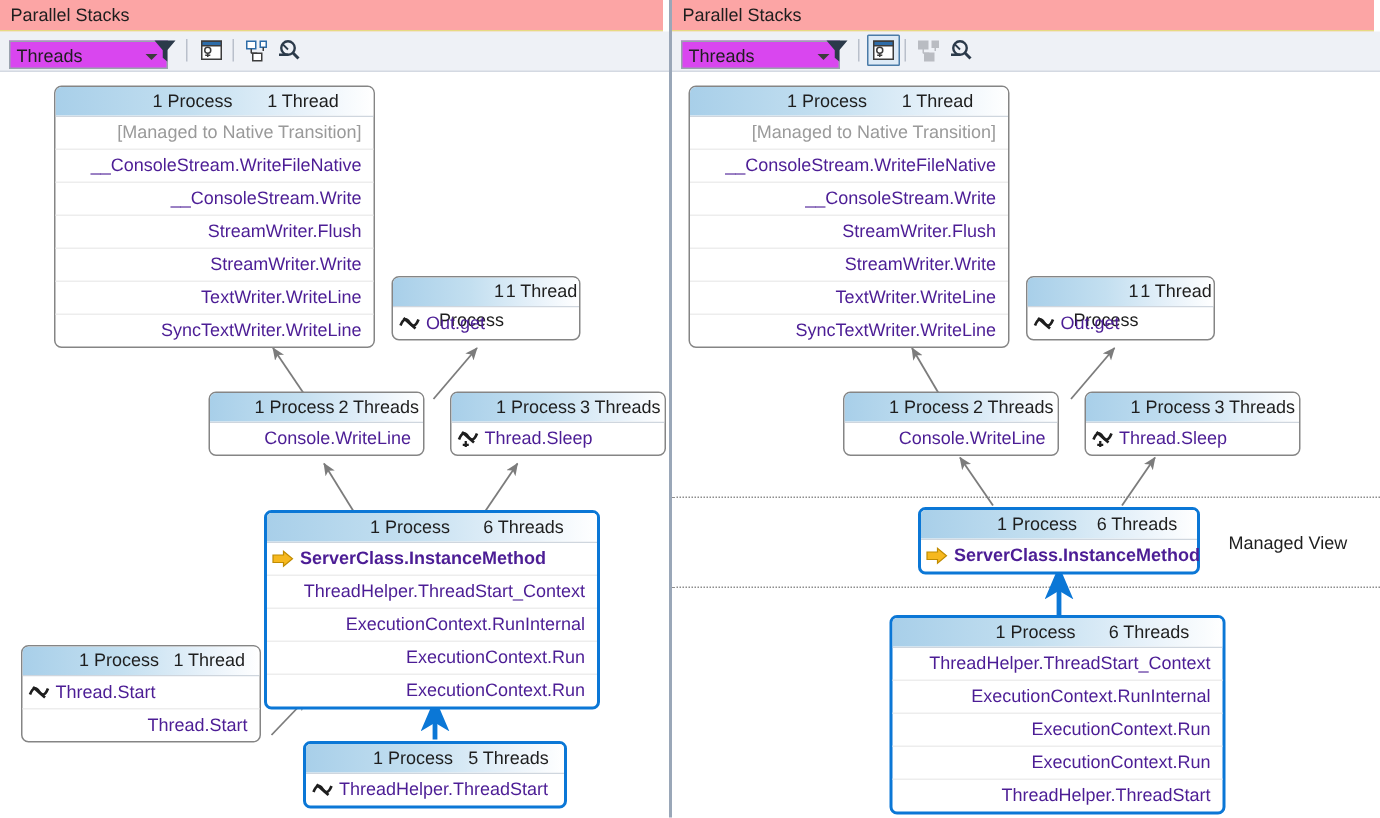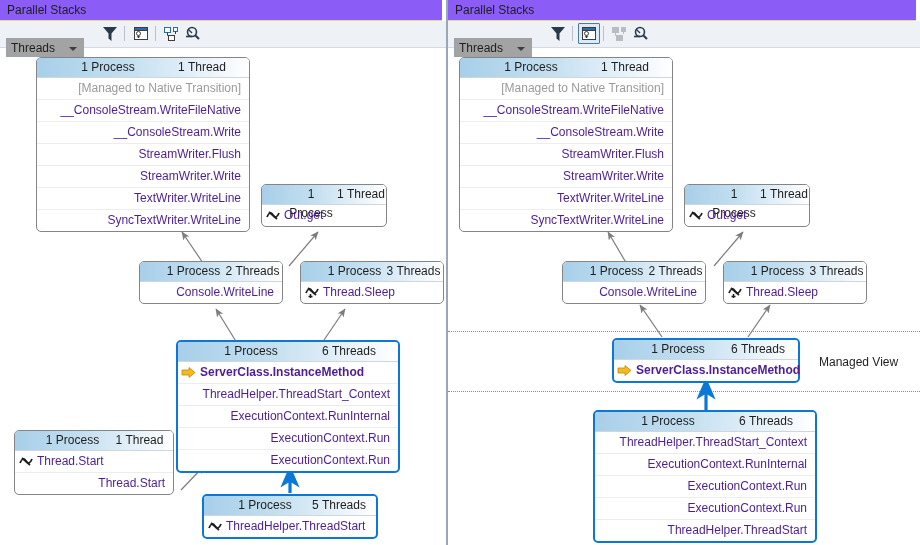--- a/index.html
+++ b/index.html
@@ -13,34 +13,34 @@
   .app{position:relative;width:920px;height:545px;}
 
   
   .panel{position:absolute;top:0;height:545px;overflow:hidden;background:#fff;}
   #panel-left{left:0;width:446px;}
   #panel-divider{position:absolute;left:446px;top:0;width:2px;height:545px;background:#9aa7b8;}
   #panel-right{left:448px;width:472px;}
 
   .titlebar{
     position:absolute;left:0;top:0;right:4px;height:20px;
-    background:#8b5cf6;border-bottom:1px solid #e7da84;
+    background:#fca5a5;border-bottom:1px solid #e7da84;
   }
   .titlebar .t{
     position:absolute;left:7px;top:3px;font-size:12px;color:#1e1e1e;
   }
   .toolbar{
     position:absolute;left:0;top:21px;right:0;height:26px;
     background:#eef1f6;border-bottom:1px solid #d4d9e2;
   }
 
   
   .combo{
-    position:absolute;left:6px;top:17px;width:78px;height:19px;
-    background:#a3a3a3;border:1px solid #9aa3ae;box-sizing:border-box;
+    position:absolute;left:6px;top:6px;width:106px;height:19px;
+    background:#d946ef;border:1px solid #9aa3ae;box-sizing:border-box;
   }
   .combo .val{position:absolute;left:4px;top:2px;font-size:12px;color:#1e1e1e;}
   .combo .arw{
     position:absolute;right:6px;top:8px;width:0;height:0;
     border-left:4px solid transparent;border-right:4px solid transparent;
     border-top:4px solid #3c3c3c;
   }
 
   .tbtn{
     position:absolute;top:2px;width:22px;height:21px;box-sizing:border-box;
@@ -73,21 +73,21 @@
     position:relative;height:19px;line-height:19px;
     background:linear-gradient(to right,#a8cfe9 0%,#c3dff0 42%,#e8f2fa 78%,#ffffff 100%);
     border-bottom:1px solid #cfd6de;
     border-radius:4px 4px 0 0;
     font-size:12px;color:#1e1e1e;
   }
   .box.sel .hdr{border-radius:3px 3px 0 0;}
   .hdr-row{
     display:flex;height:19px;line-height:19px;font-size:12px;
   }
-  .hdr-row .c1{flex:1;text-align:center;margin-left:24px;}
+  .hdr-row .c1{flex:1;text-align:right;margin-left:24px;}
   .hdr-row .c2{flex:1;text-align:center;}
 
   .box .row{
     position:relative;height:21px;line-height:21px;
     padding-left:22px;padding-right:8px;
     border-bottom:1px solid #ededed;
     font-size:12px;color:#4c1d95;white-space:nowrap;
   }
   .box .row:last-child{border-bottom:none;}
   .box .row.dim{color:#9a9a9a;}

